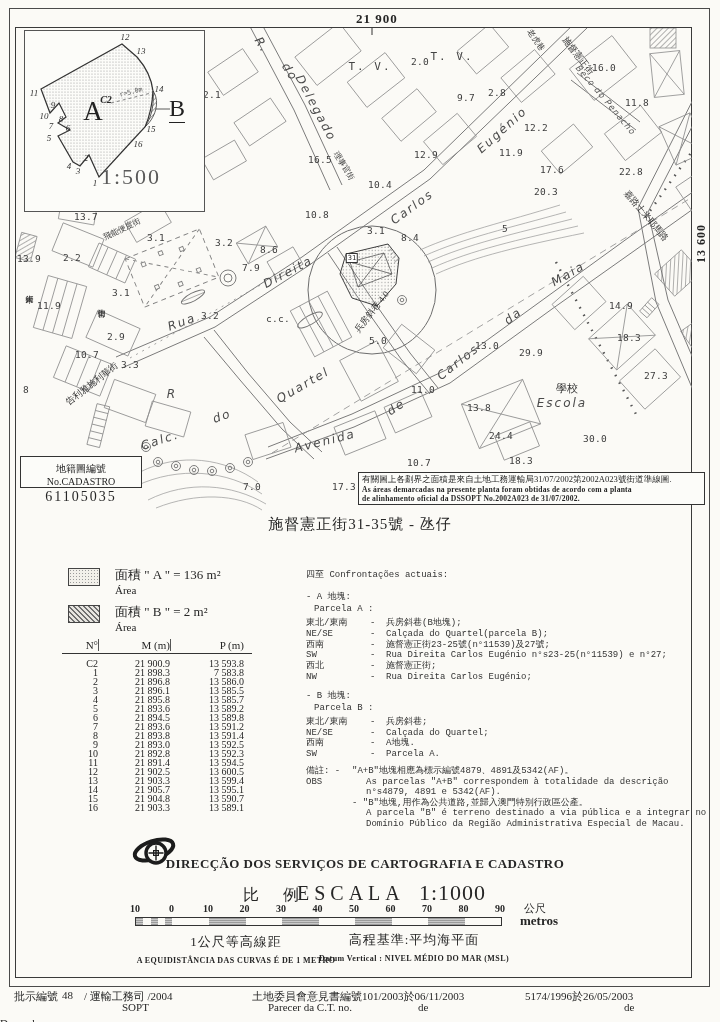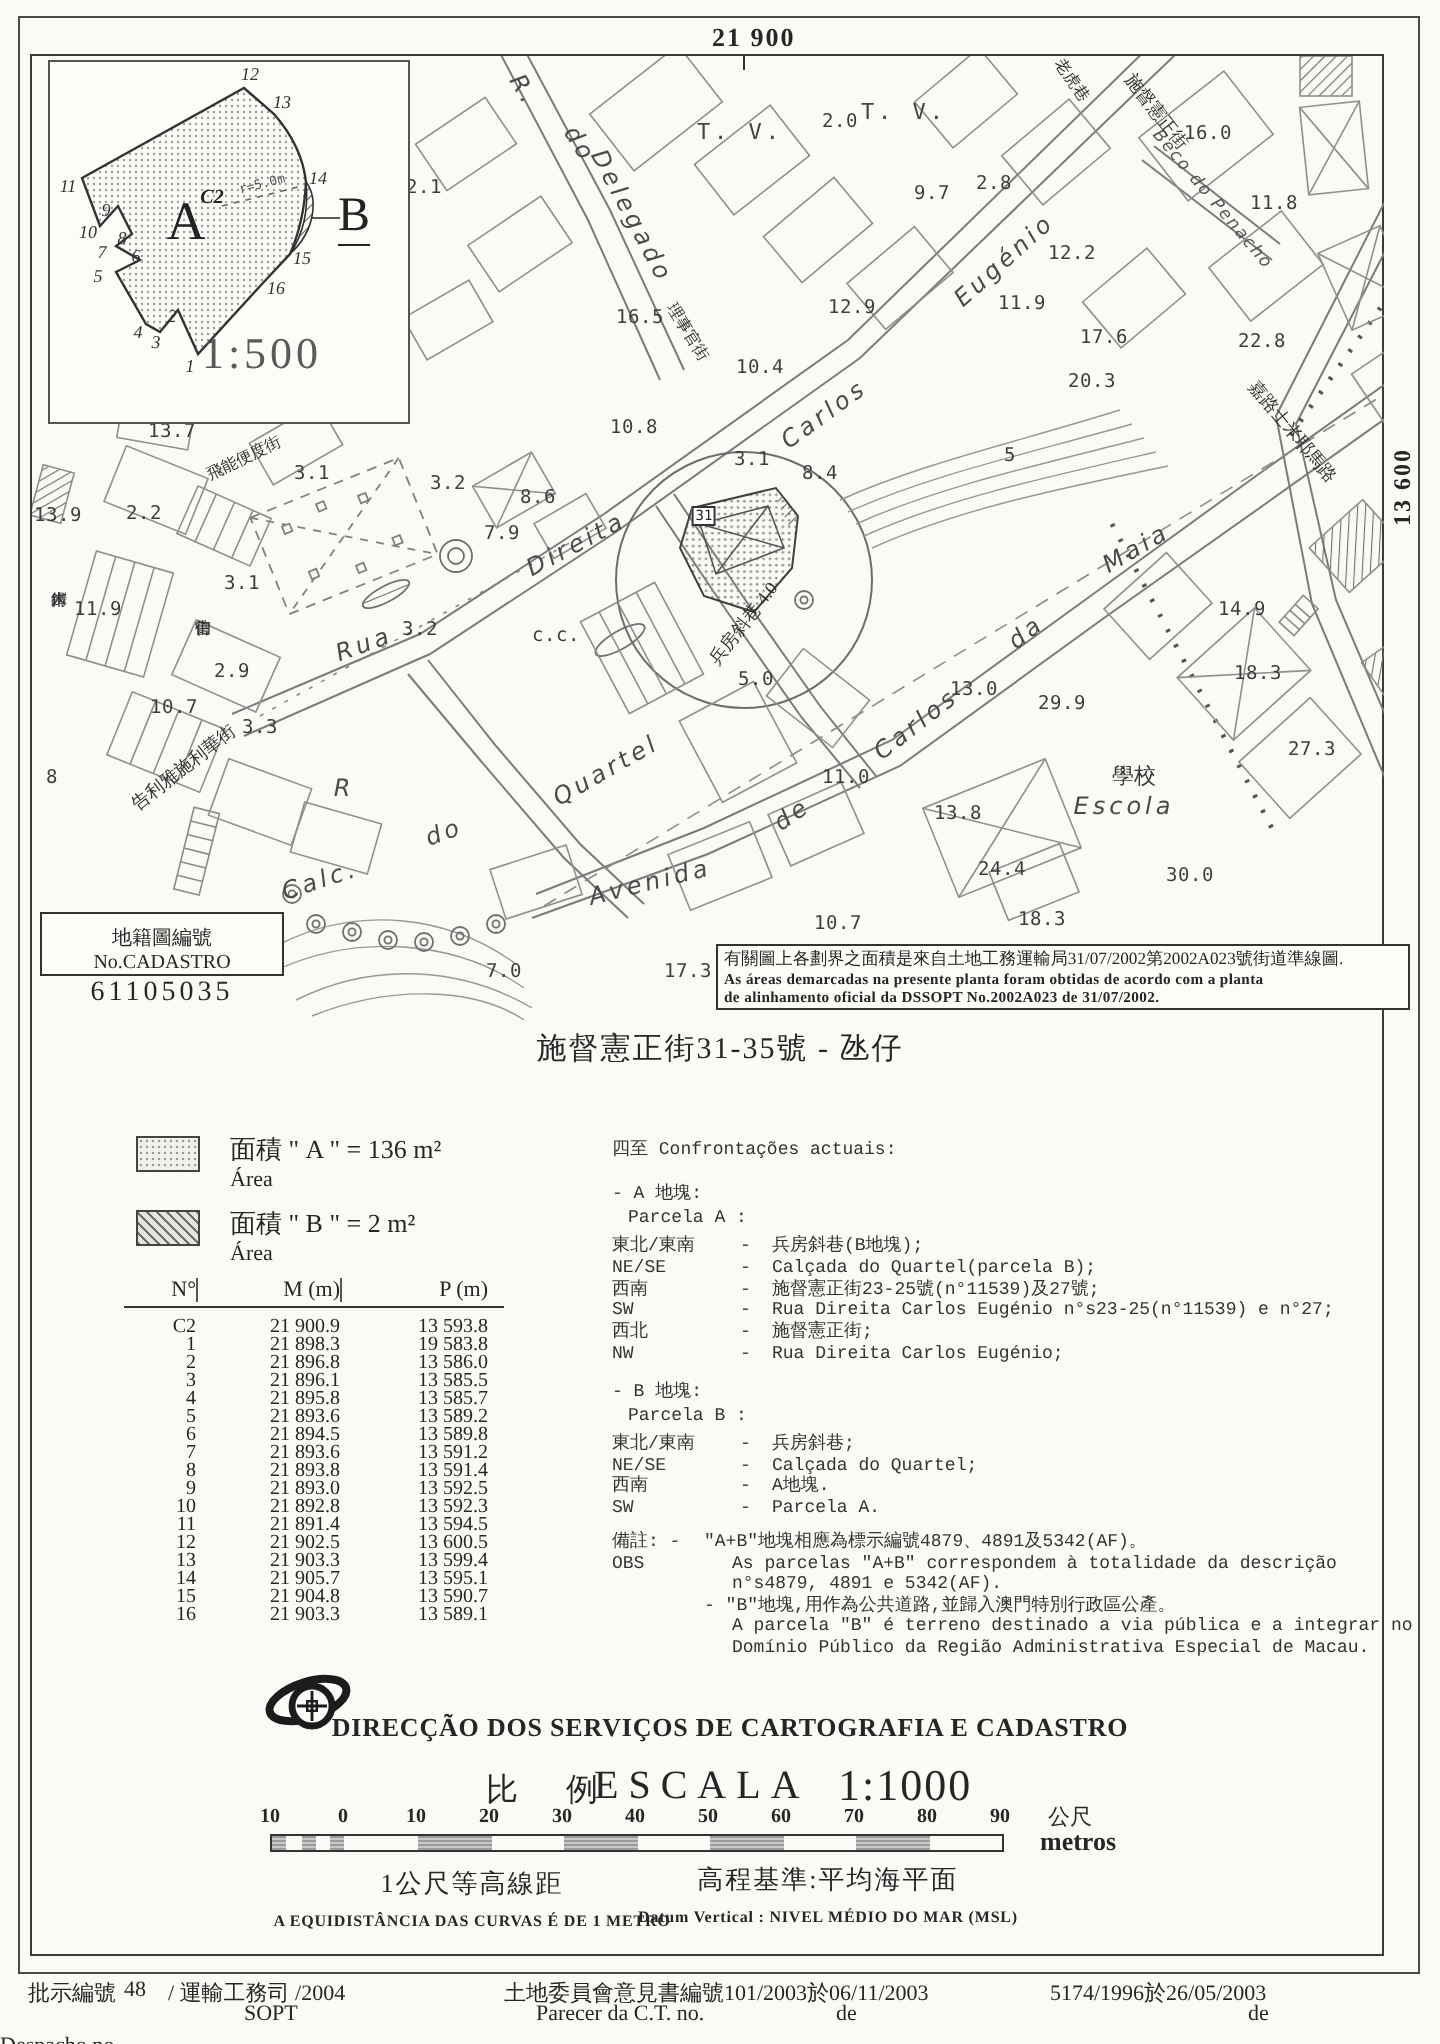--- a/index.html
+++ b/index.html
@@ -495,21 +495,21 @@
     </div>
     <div class="tbody">
         <div class="trow">
           <span class="tc c0">C2</span>
           <span class="tc c1">21 900.9</span>
           <span class="tc c2">13 593.8</span>
         </div>
         <div class="trow">
           <span class="tc c0">1</span>
           <span class="tc c1">21 898.3</span>
-          <span class="tc c2">19 583.8</span>
+          <span class="tc c2">7 583.8</span>
         </div>
         <div class="trow">
           <span class="tc c0">2</span>
           <span class="tc c1">21 896.8</span>
           <span class="tc c2">13 586.0</span>
         </div>
         <div class="trow">
           <span class="tc c0">3</span>
           <span class="tc c1">21 896.1</span>
           <span class="tc c2">13 585.5</span>

